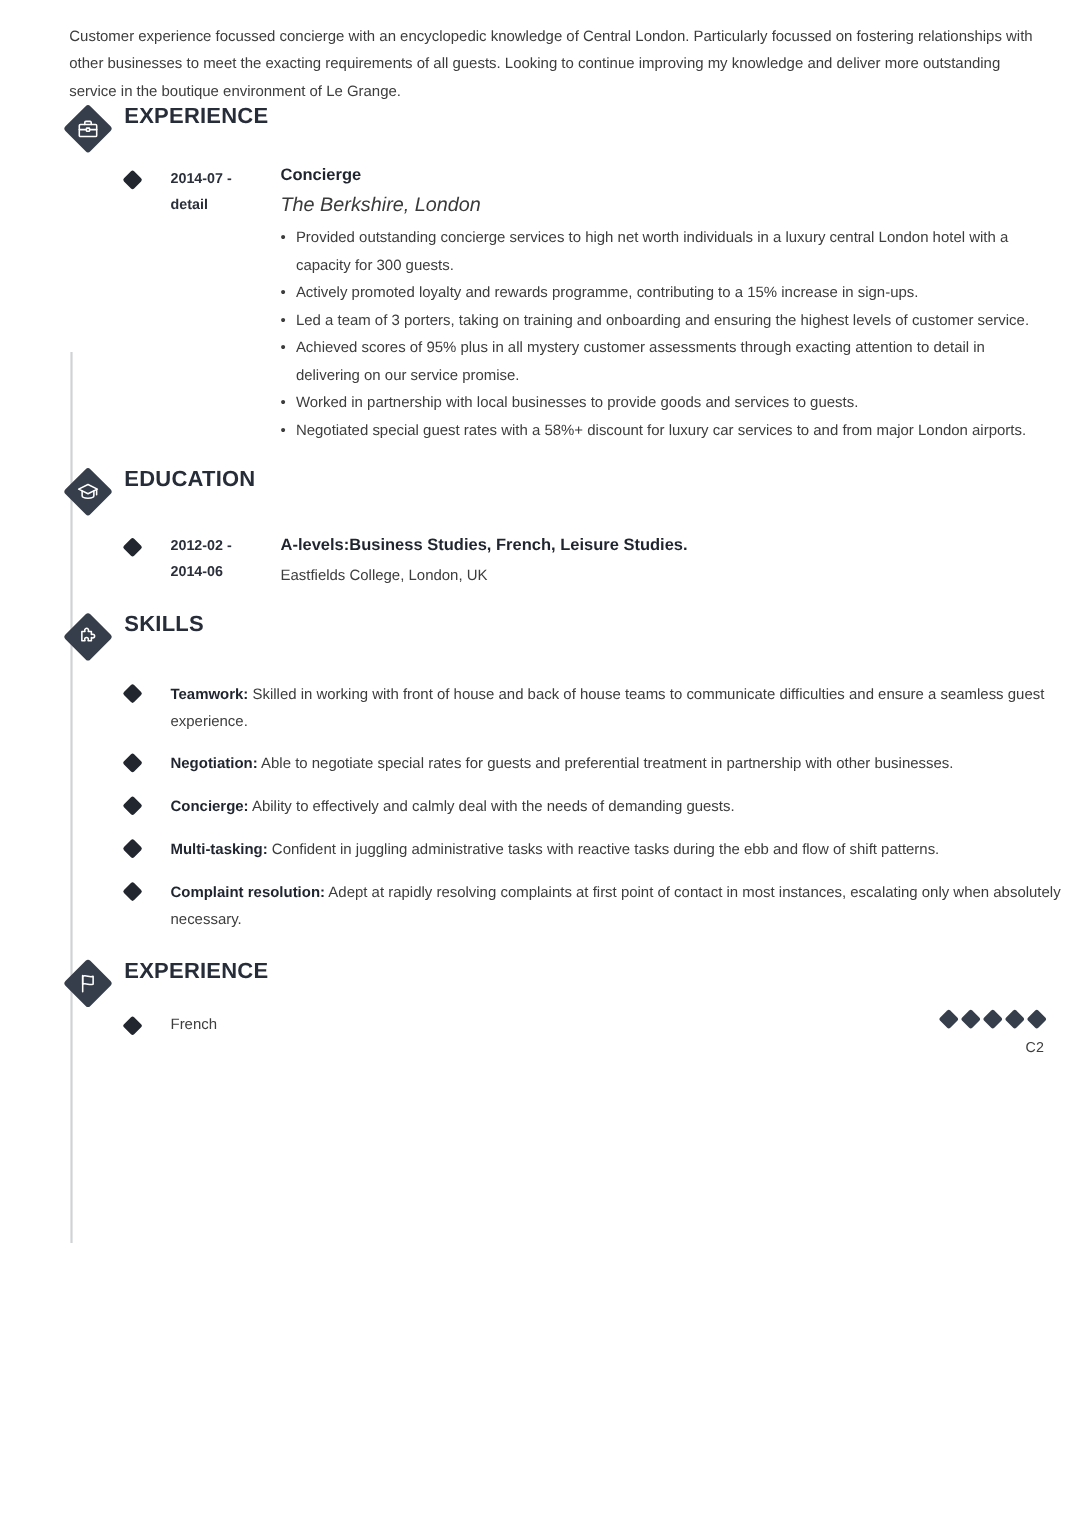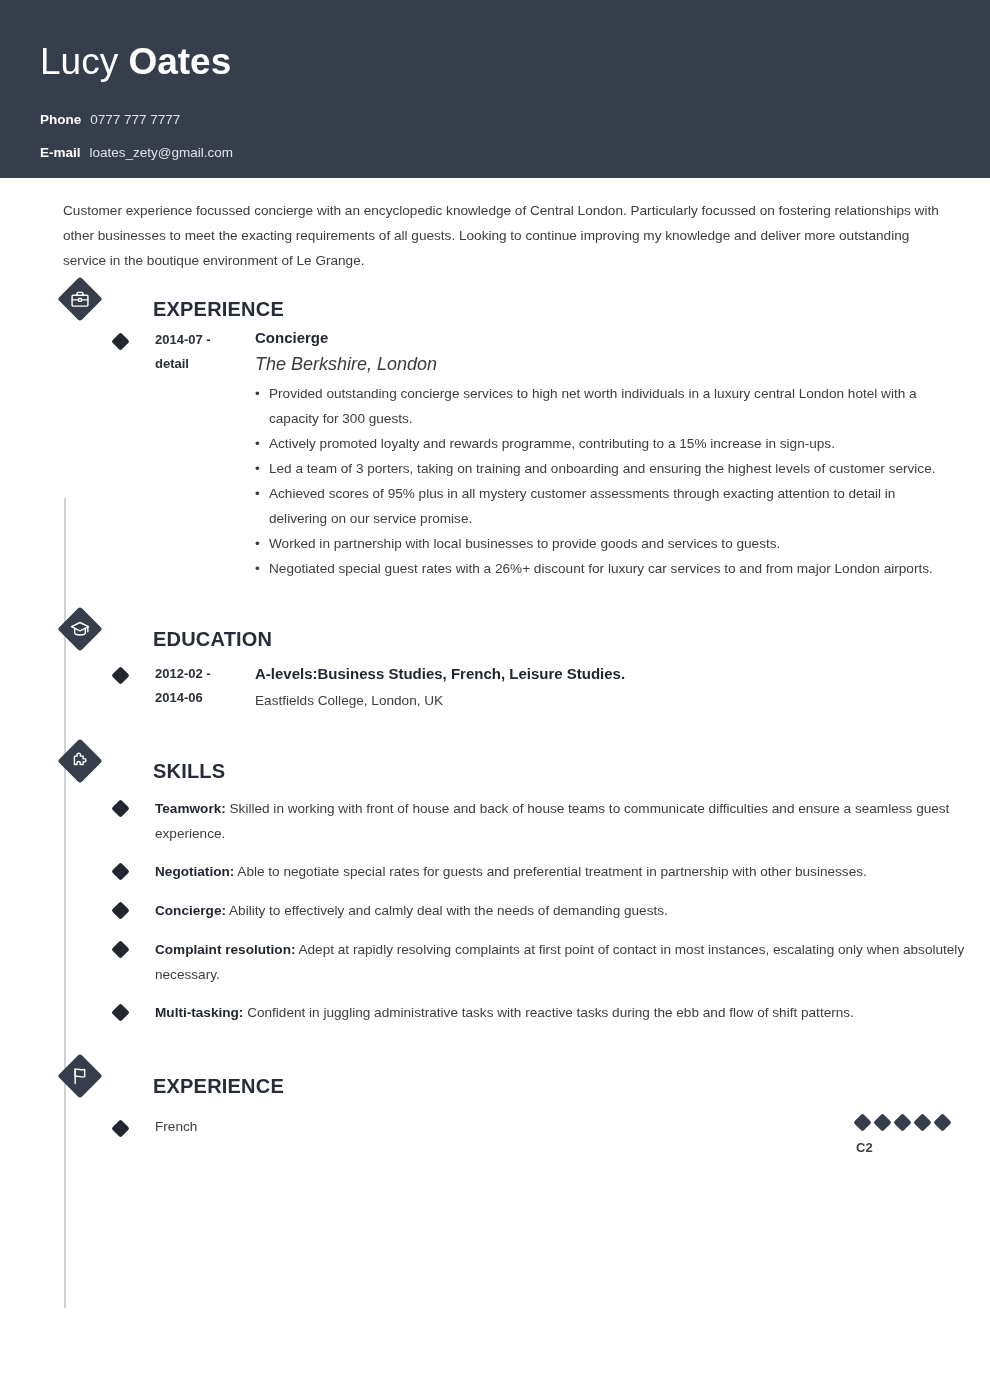--- a/index.html
+++ b/index.html
@@ -80,24 +80,23 @@
     background: #cfd2d6;
     z-index: 0;
   }
 
   
   .section { position: relative; z-index: 2; }
 
   .sec-head {
     position: relative;
     display: flex;
-    align-items: flex-end;
+    align-items: flex-start;
     height: 48px;
     margin-left: 0;
-    gap: 40px;
   }
 
   .sec-badge {
     position: relative;
     width: 44px; height: 44px;
     flex: 0 0 44px;
     margin-left: 2px;
     display: flex;
     align-items: center;
     justify-content: center;
@@ -212,21 +211,21 @@
     font-size: 13.6px;
     line-height: 25px;
     color: #3d3d3d;
     width: 834px;
   }
   .skill-name { font-weight: 700; color: #1f242e; }
 
   
   .lang-row {
     position: relative;
-    margin-top: 18px;
+    margin-top: 0;
     padding-left: 99px;
     display: flex;
     align-items: flex-start;
     gap: 38px;
   }
   .lang-row .bullet-dia { top: 6px; }
   .lang-name {
     font-size: 13.6px;
     color: #3d3d3d;
     line-height: 22px;
@@ -237,44 +236,28 @@
   .dot {
     width: 13px; height: 13px;
     background: #373e4b;
     transform: rotate(45deg);
     border-radius: 2px;
   }
   .lang-level {
     font-size: 13px;
     color: #3d3d3d;
     margin-top: 11px;
-    text-align: left;
-    font-weight: bold;
+    text-align: right;
   }
 </style>
 </head>
 <body>
 
 <div class="page">
 
-  <div class="header">
-    <div class="name">
-      <span>Lucy </span><span class="surname">Oates</span>
-    </div>
-
-    <div class="contact-row first">
-      <span class="contact-label">Phone</span>
-      <span class="contact-value">0777 777 7777</span>
-    </div>
-
-    <div class="contact-row">
-      <span class="contact-label">E-mail</span>
-      <span class="contact-value">loates_zety@gmail.com</span>
-    </div>
-  </div>
 
   <div class="body-wrap">
 
     <div class="rail"></div>
 
     <div class="summary">Customer experience focussed concierge with an encyclopedic knowledge of Central London. Particularly focussed on fostering relationships with other businesses to meet the exacting requirements of all guests. Looking to continue improving my knowledge and deliver more outstanding service in the boutique environment of Le Grange.</div>
 
     <div class="section">
       <div class="sec-head">
         <div class="sec-badge">
@@ -297,21 +280,21 @@
         </div>
         <div class="entry-main">
           <div class="job-title">Concierge</div>
           <div class="job-company">The Berkshire, London</div>
           <ul class="duties">
             <li>Provided outstanding concierge services to high net worth individuals in a luxury central London hotel with a capacity for 300 guests.</li>
             <li>Actively promoted loyalty and rewards programme, contributing to a 15% increase in sign-ups.</li>
             <li>Led a team of 3 porters, taking on training and onboarding and ensuring the highest levels of customer service.</li>
             <li>Achieved scores of 95% plus in all mystery customer assessments through exacting attention to detail in delivering on our service promise.</li>
             <li>Worked in partnership with local businesses to provide goods and services to guests.</li>
-            <li>Negotiated special guest rates with a 26%+ discount for luxury car services to and from major London airports.</li>
+            <li>Negotiated special guest rates with a 58%+ discount for luxury car services to and from major London airports.</li>
           </ul>
         </div>
       </div>
     </div>
 
     <div class="section" style="margin-top:22px;">
       <div class="sec-head">
         <div class="sec-badge">
           <span class="diamond"></span>
           <svg viewBox="0 0 24 24" fill="none" stroke="#ffffff" stroke-width="1.7" stroke-linecap="round" stroke-linejoin="round">
@@ -357,26 +340,26 @@
         <div class="skill-text"><span class="skill-name">Negotiation:</span><span> Able to negotiate special rates for guests and preferential treatment in partnership with other businesses.</span></div>
       </div>
 
       <div class="skill-row">
         <span class="bullet-dia"></span>
         <div class="skill-text"><span class="skill-name">Concierge:</span><span> Ability to effectively and calmly deal with the needs of demanding guests.</span></div>
       </div>
 
       <div class="skill-row">
         <span class="bullet-dia"></span>
+        <div class="skill-text"><span class="skill-name">Multi-tasking:</span><span> Confident in juggling administrative tasks with reactive tasks during the ebb and flow of shift patterns.</span></div>
+      </div>
+
+      <div class="skill-row">
+        <span class="bullet-dia"></span>
         <div class="skill-text"><span class="skill-name">Complaint resolution:</span><span> Adept at rapidly resolving complaints at first point of contact in most instances, escalating only when absolutely necessary.</span></div>
-      </div>
-
-      <div class="skill-row">
-        <span class="bullet-dia"></span>
-        <div class="skill-text"><span class="skill-name">Multi-tasking:</span><span> Confident in juggling administrative tasks with reactive tasks during the ebb and flow of shift patterns.</span></div>
       </div>
     </div>
 
     <div class="section" style="margin-top:24px;">
       <div class="sec-head">
         <div class="sec-badge">
           <span class="diamond"></span>
           <svg viewBox="0 0 24 24" fill="none" stroke="#ffffff" stroke-width="1.7" stroke-linecap="round" stroke-linejoin="round">
             <path d="M6.2 21V3.4"></path>
             <path d="M6.2 4.2c3.8-2 7.6 2 11.4 0v8.6c-3.8 2-7.6-2-11.4 0z"></path>

